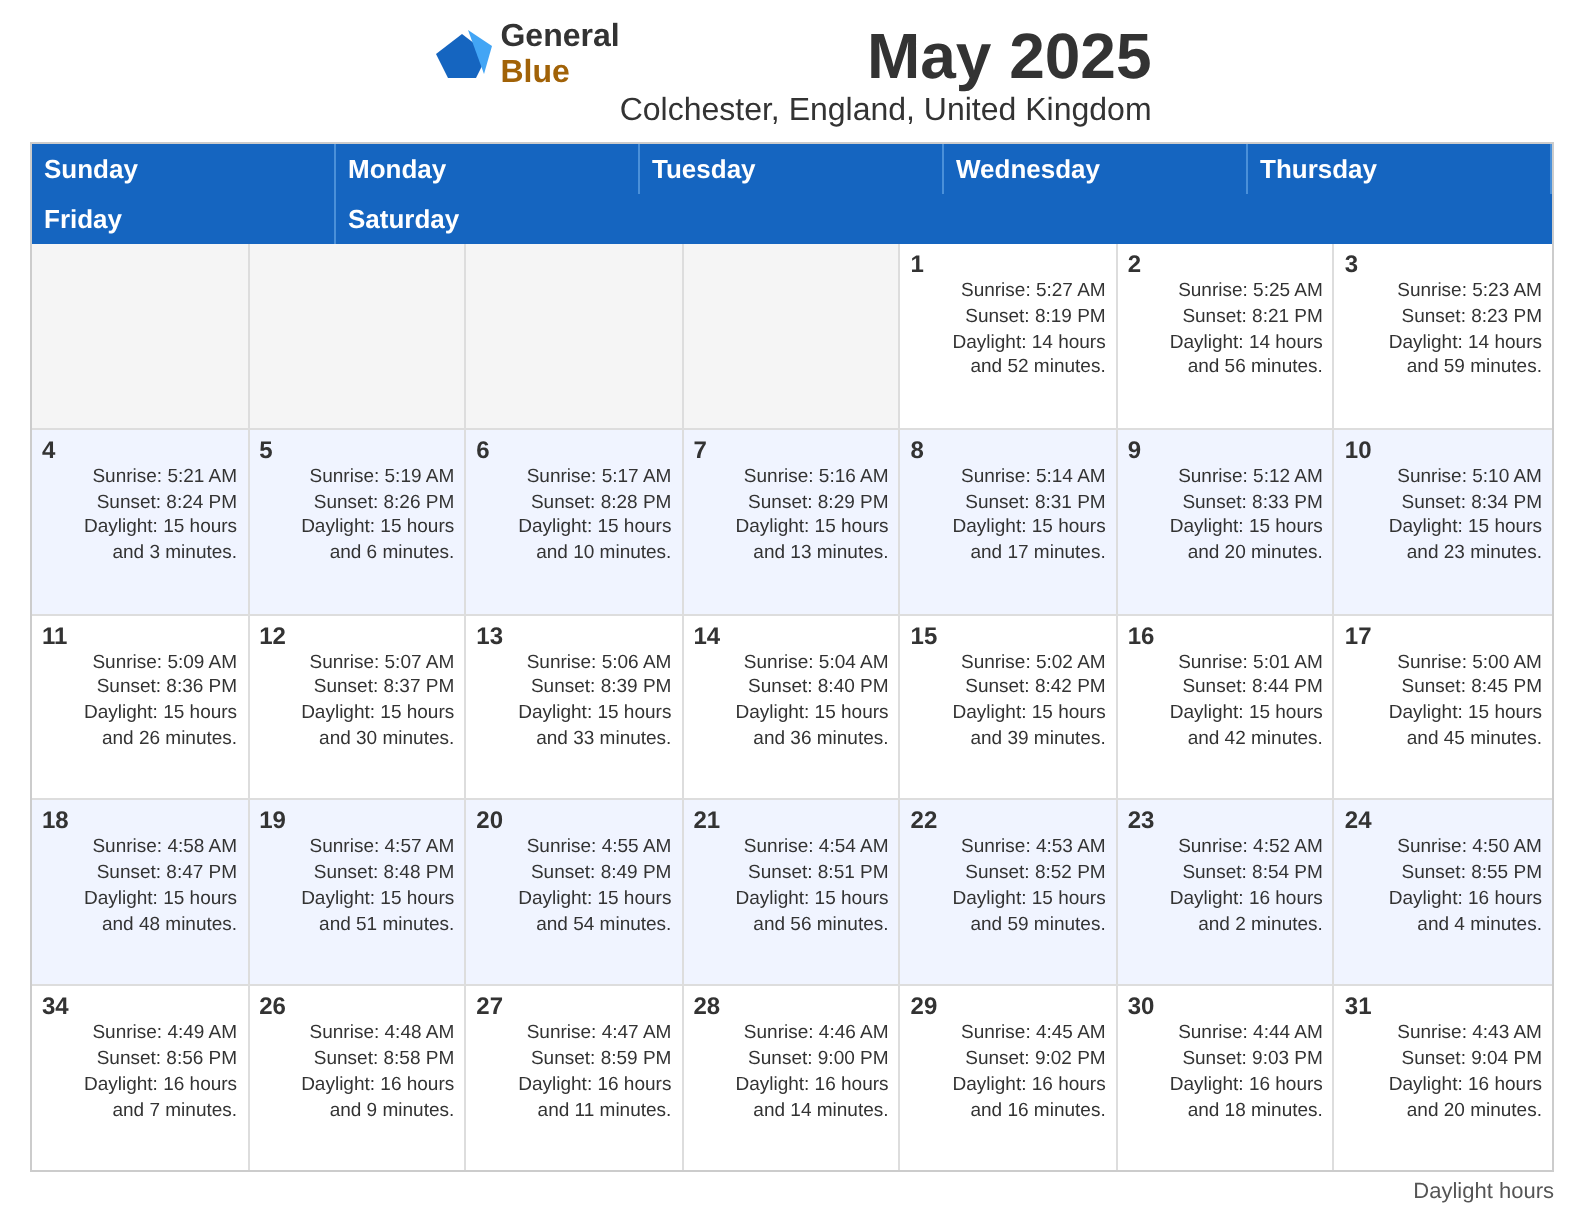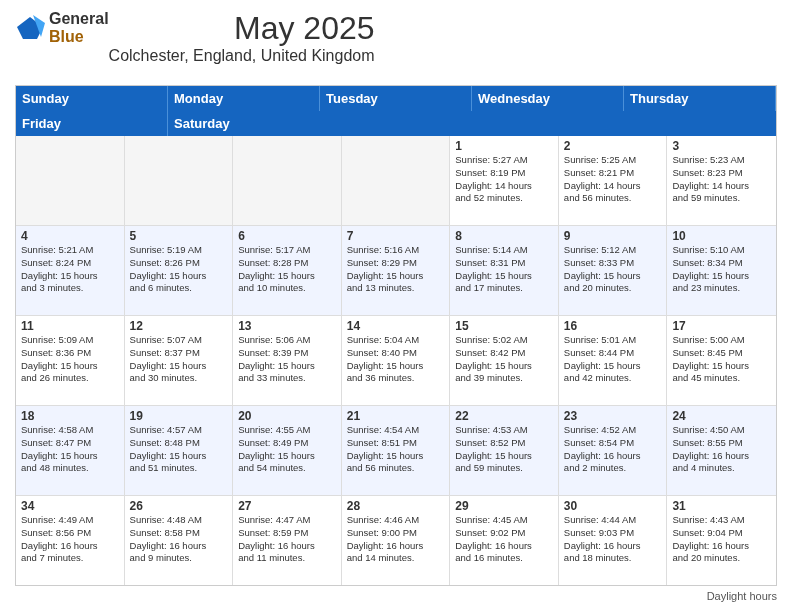--- a/index.html
+++ b/index.html
@@ -12,23 +12,23 @@
     }
     .page {
       width: 792px;
       height: 612px;
       display: flex;
       flex-direction: column;
       padding: 10px 15px 10px 15px;
     }
     .header {
       display: flex;
-      justify-content: flex-start;
+      justify-content: center;
       align-items: flex-start;
-      margin-bottom: 20px;
+      margin-bottom: 6px;
     }
     .logo {
       display: flex;
       align-items: center;
     }
     .logo-text {
       display: flex;
       flex-direction: column;
       line-height: 1.1;
     }
@@ -45,21 +45,21 @@
     .logo-icon {
       width: 30px;
       height: 30px;
       margin-right: 4px;
     }
     .title-block {
       text-align: right;
     }
     .main-title {
       font-size: 32px;
-      font-weight: normal;
+      font-weight: bold;
       color: #333;
     }
     .subtitle {
       font-size: 16px;
       color: #333;
     }
     .calendar {
       flex: 1;
       display: flex;
       flex-direction: column;
@@ -105,20 +105,21 @@
       font-size: 12px;
       font-weight: bold;
       color: #333;
       display: block;
       margin-bottom: 1px;
     }
     .day-info {
       font-size: 9.5px;
       line-height: 1.35;
       color: #333;
+      text-align: right;
     }
     .footer-note {
       font-size: 11px;
       color: #555;
       margin-top: 4px;
       text-align: right;
     }
   </style>
 </head>
 <body>

